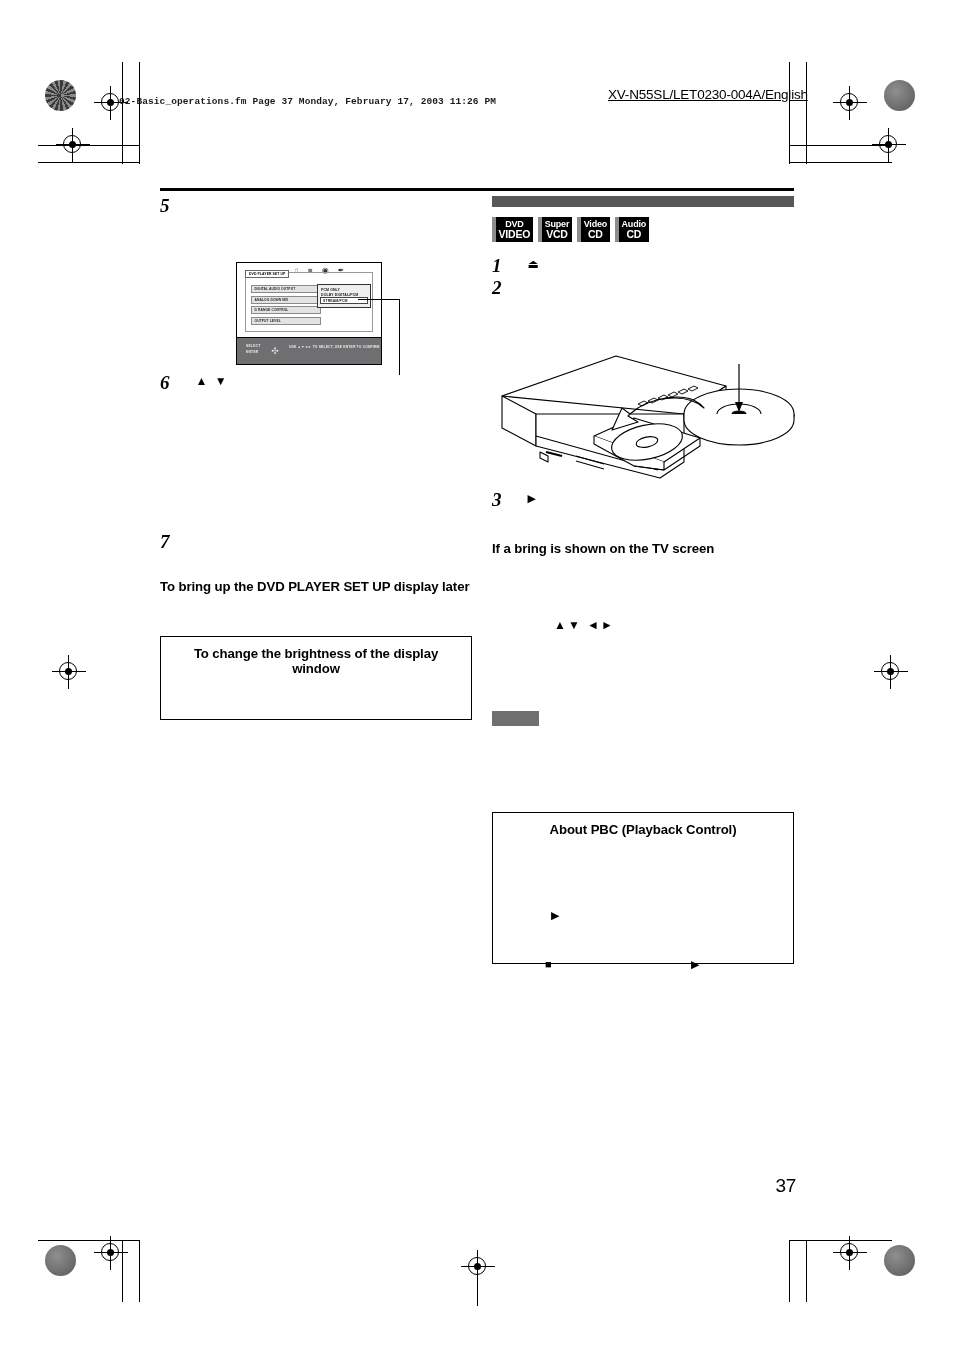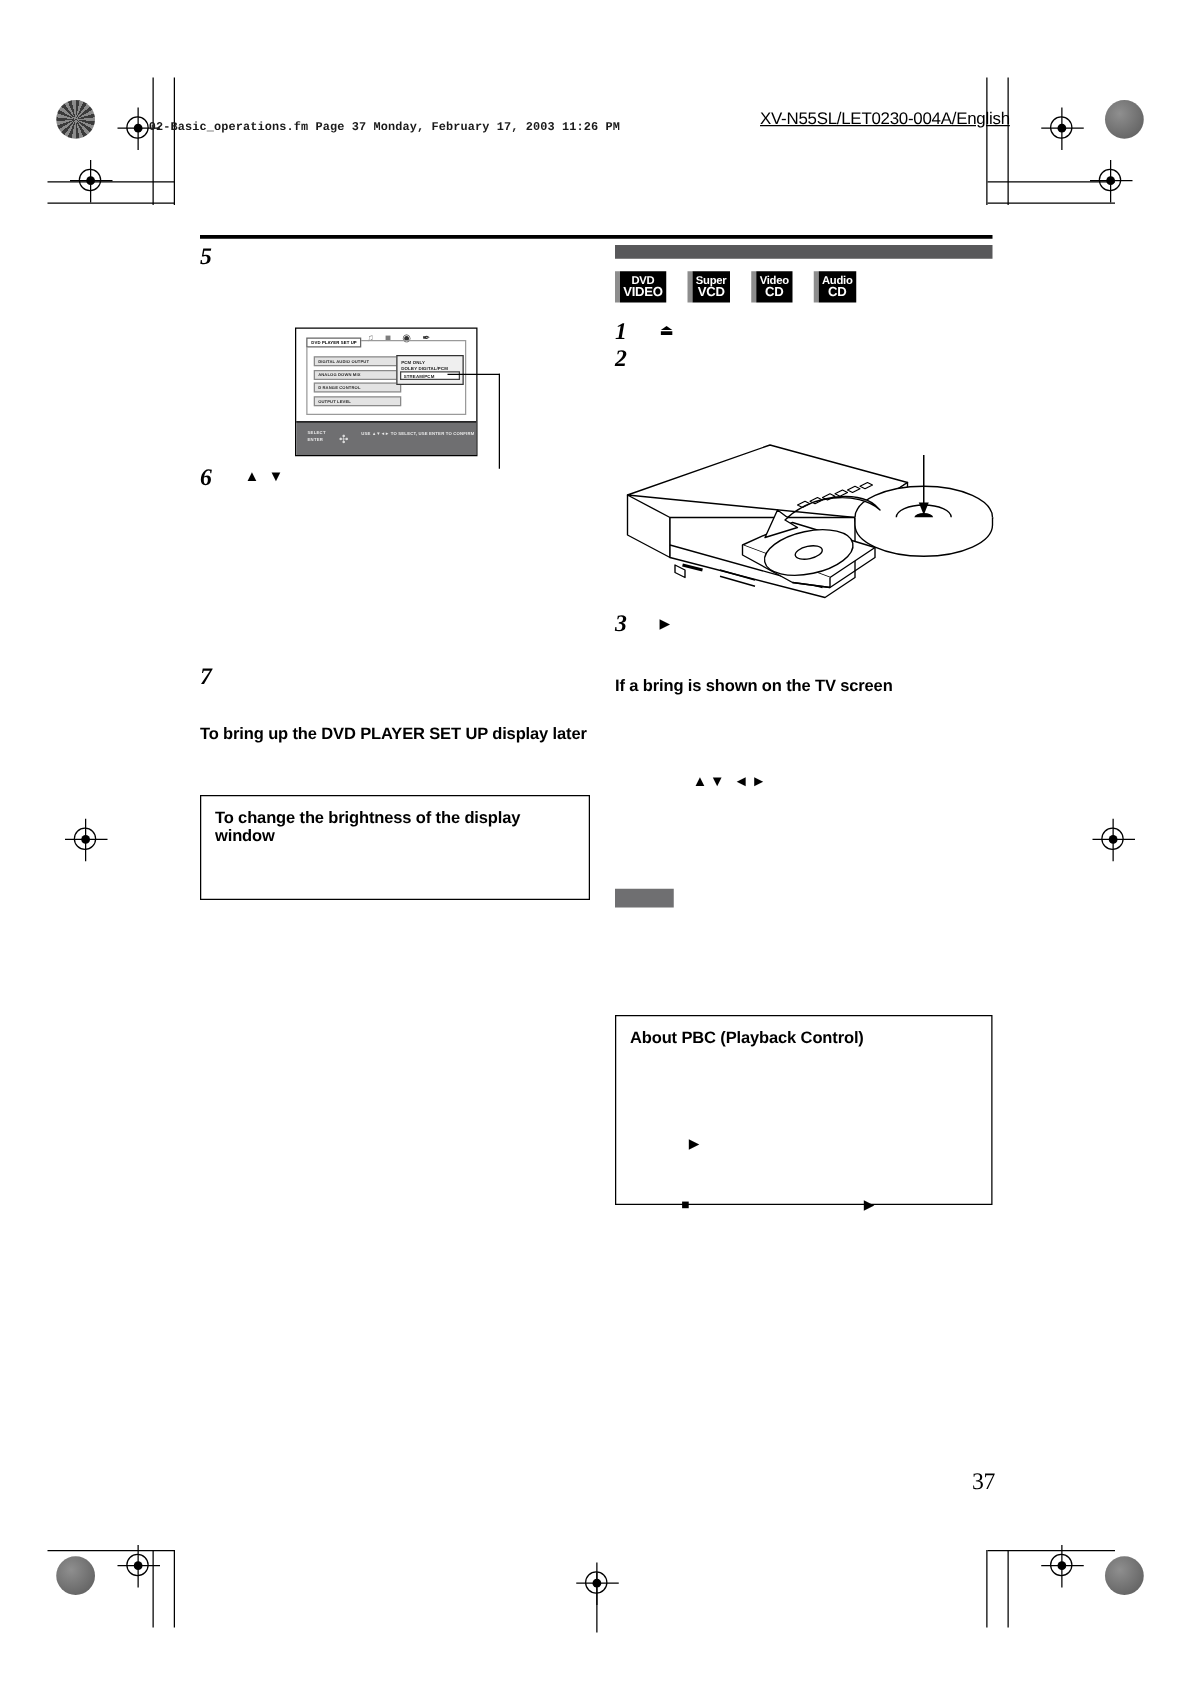--- a/index.html
+++ b/index.html
@@ -134,21 +134,21 @@
   .sect-title {
     font-size: 19.5px;
     font-weight: bold;
     letter-spacing: -0.3px;
     margin-top: 7px;
   }
 
   
   .badges {
     display: flex;
-    gap: 17px;
+    gap: 5px;
     margin-top: 10px;
   }
   .badge {
     display: flex;
     align-items: stretch;
     height: 25px;
   }
   .badge .spine {
     width: 3.5px;
     background: #8d8d8d;
@@ -164,20 +164,21 @@
     line-height: 1.0;
   }
   .badge .l1 { font-size: 9px; font-weight: bold; letter-spacing: -0.2px; }
   .badge .l2 { font-size: 10.5px; font-weight: bold; letter-spacing: -0.2px; }
 
   
   .note-box {
     border: 1.4px solid #000;
     box-sizing: border-box;
     padding: 9px 11px;
+    text-align: center;
   }
   .note-box .title {
     font-size: 13.2px;
     font-weight: bold;
     letter-spacing: -0.1px;
   }
   .note-body {
     font-size: 12.5px;
     line-height: 1.35;
     margin-top: 6px;
@@ -324,21 +325,20 @@
 
   
   .player-ill { position: absolute; left: 488px; top: 352px; }
 
   .page-num {
     position: absolute;
     right: 158px;
     top: 1175px;
     font-size: 19px;
     letter-spacing: -0.3px;
-    font-family: Liberation Serif, serif;
   }
 </style>
 </head>
 <body>
 
 <div class="halftone" style="left:45px; top:80px;"></div>
 <div class="halftone plain" style="left:45px; top:1245px;"></div>
 <div class="halftone plain" style="left:884px; top:80px;"></div>
 <div class="halftone plain" style="left:884px; top:1245px;"></div>
 

